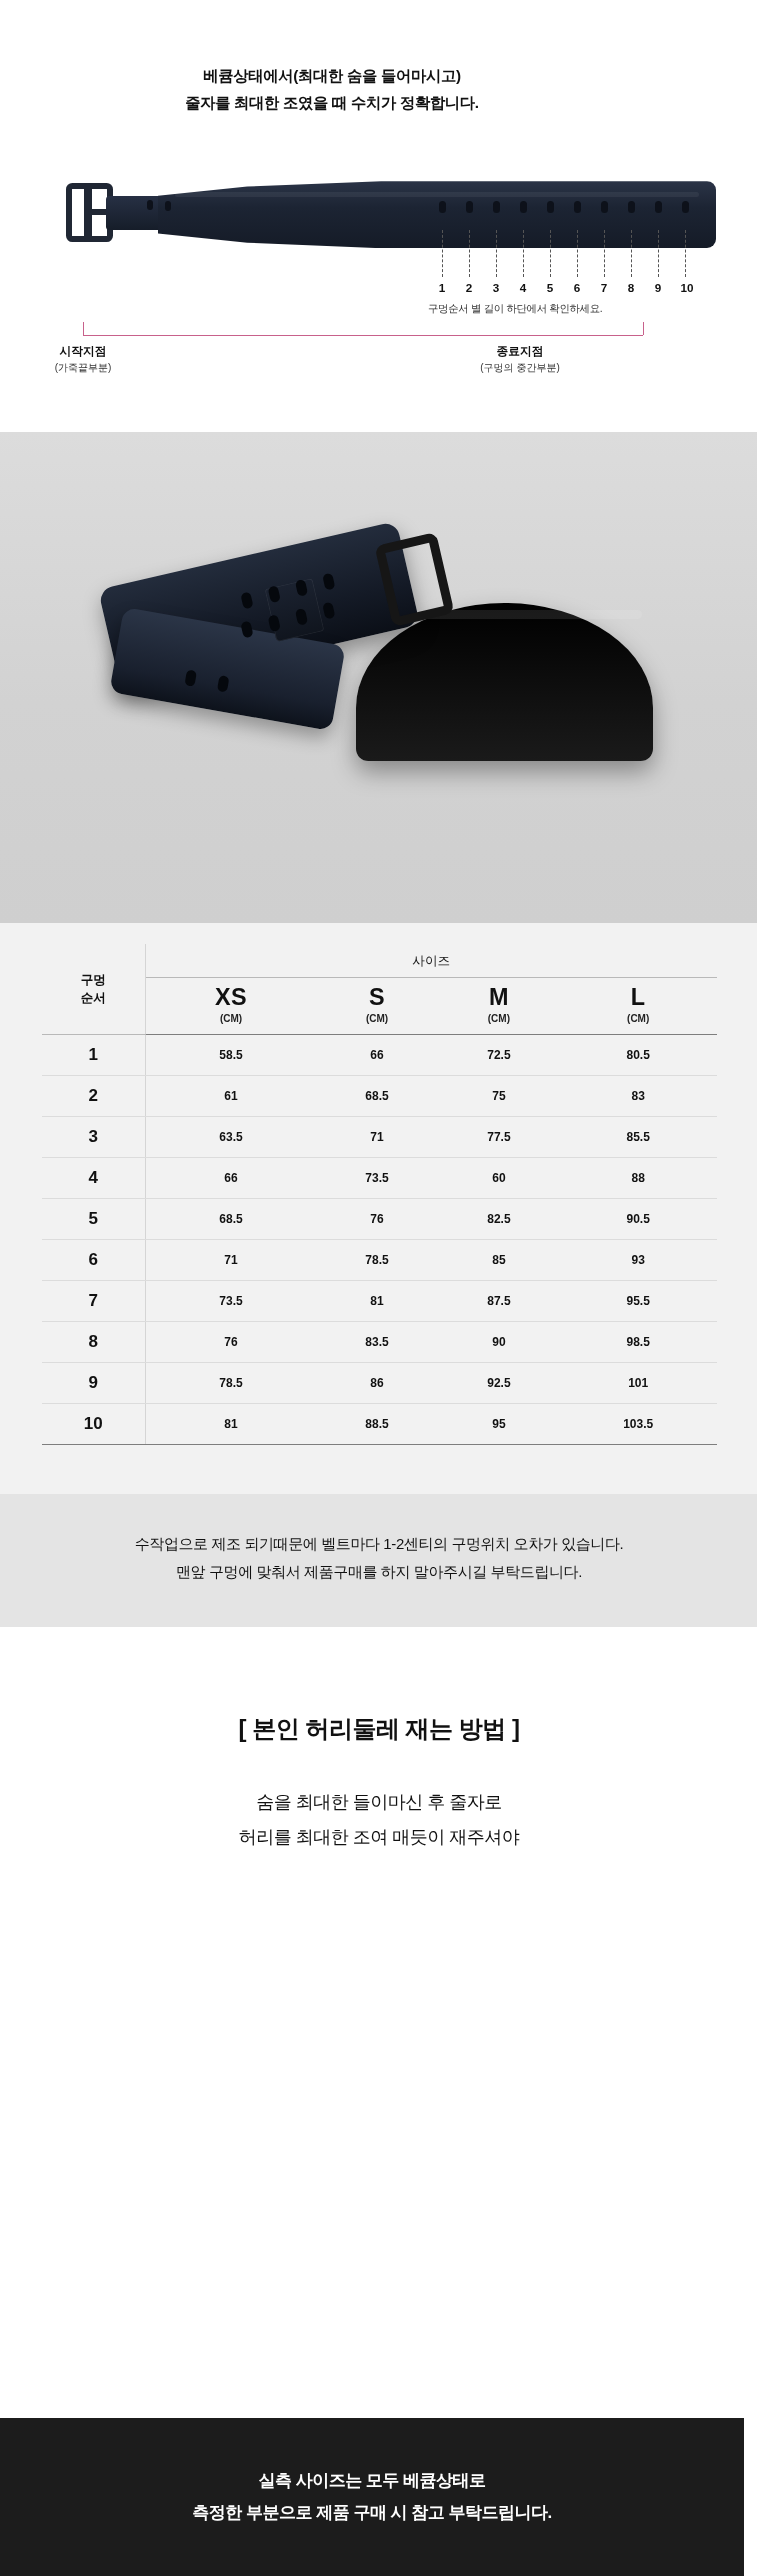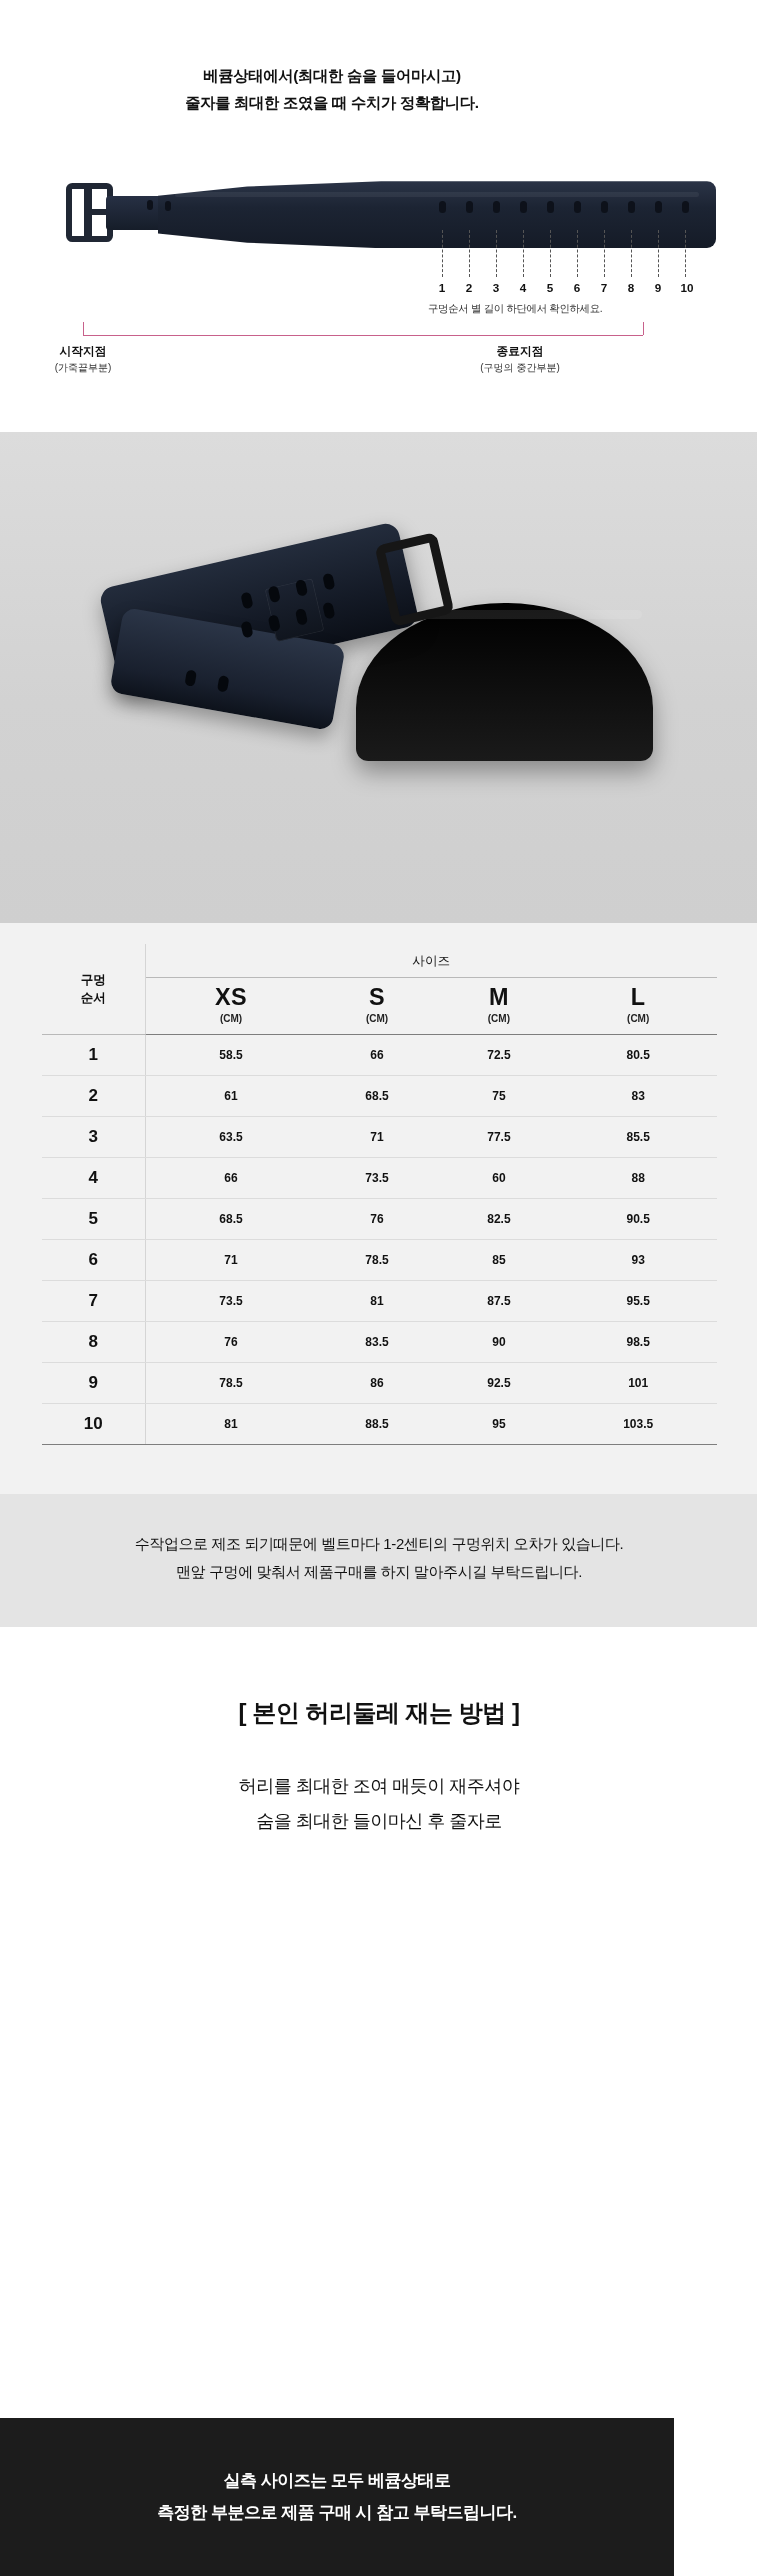--- a/index.html
+++ b/index.html
@@ -299,40 +299,40 @@
   }
 
   
   .howto {
     width: 758px;
     background: #ffffff;
     padding: 70px 0 72px 0;
     text-align: center;
   }
   .howto h2 {
-    margin: 0 0 40px 0;
+    margin: 16px 0 40px 0;
     font-size: 24px;
     font-weight: bold;
     letter-spacing: -0.5px;
     color: #111;
   }
   .howto p {
     margin: 0;
     font-size: 18px;
     line-height: 1.95;
     color: #111;
     letter-spacing: -0.5px;
   }
 
   
   .footer {
     position: absolute;
     left: 0;
     bottom: 0;
-    width: 674px;
+    width: 744px;
     height: 158px;
     background: #1c1c1c;
     color: #ffffff;
     display: flex;
     align-items: center;
     justify-content: center;
     text-align: center;
   }
   .footer p {
     margin: 0;
@@ -539,22 +539,22 @@
 </div>
 <div class="table-gap"></div>
 
 <div class="notice">
   <p>수작업으로 제조 되기때문에 벨트마다 1-2센티의 구멍위치 오차가 있습니다.</p>
   <p>맨앞 구멍에 맞춰서 제품구매를 하지 말아주시길 부탁드립니다.</p>
 </div>
 
 <div class="howto">
   <h2>[ 본인 허리둘레 재는 방법 ]</h2>
+  <p>숨을 최대한 들이마신 후 줄자로</p>
   <p>허리를 최대한 조여 매듯이 재주셔야</p>
-  <p>숨을 최대한 들이마신 후 줄자로</p>
 </div>
 
 <div class="footer">
   <p>
     <span>실측 사이즈는 모두 베큠상태로</span><br>
     <span>측정한 부분으로 제품 구매 시 참고 부탁드립니다.</span>
   </p>
 </div>
 
 

